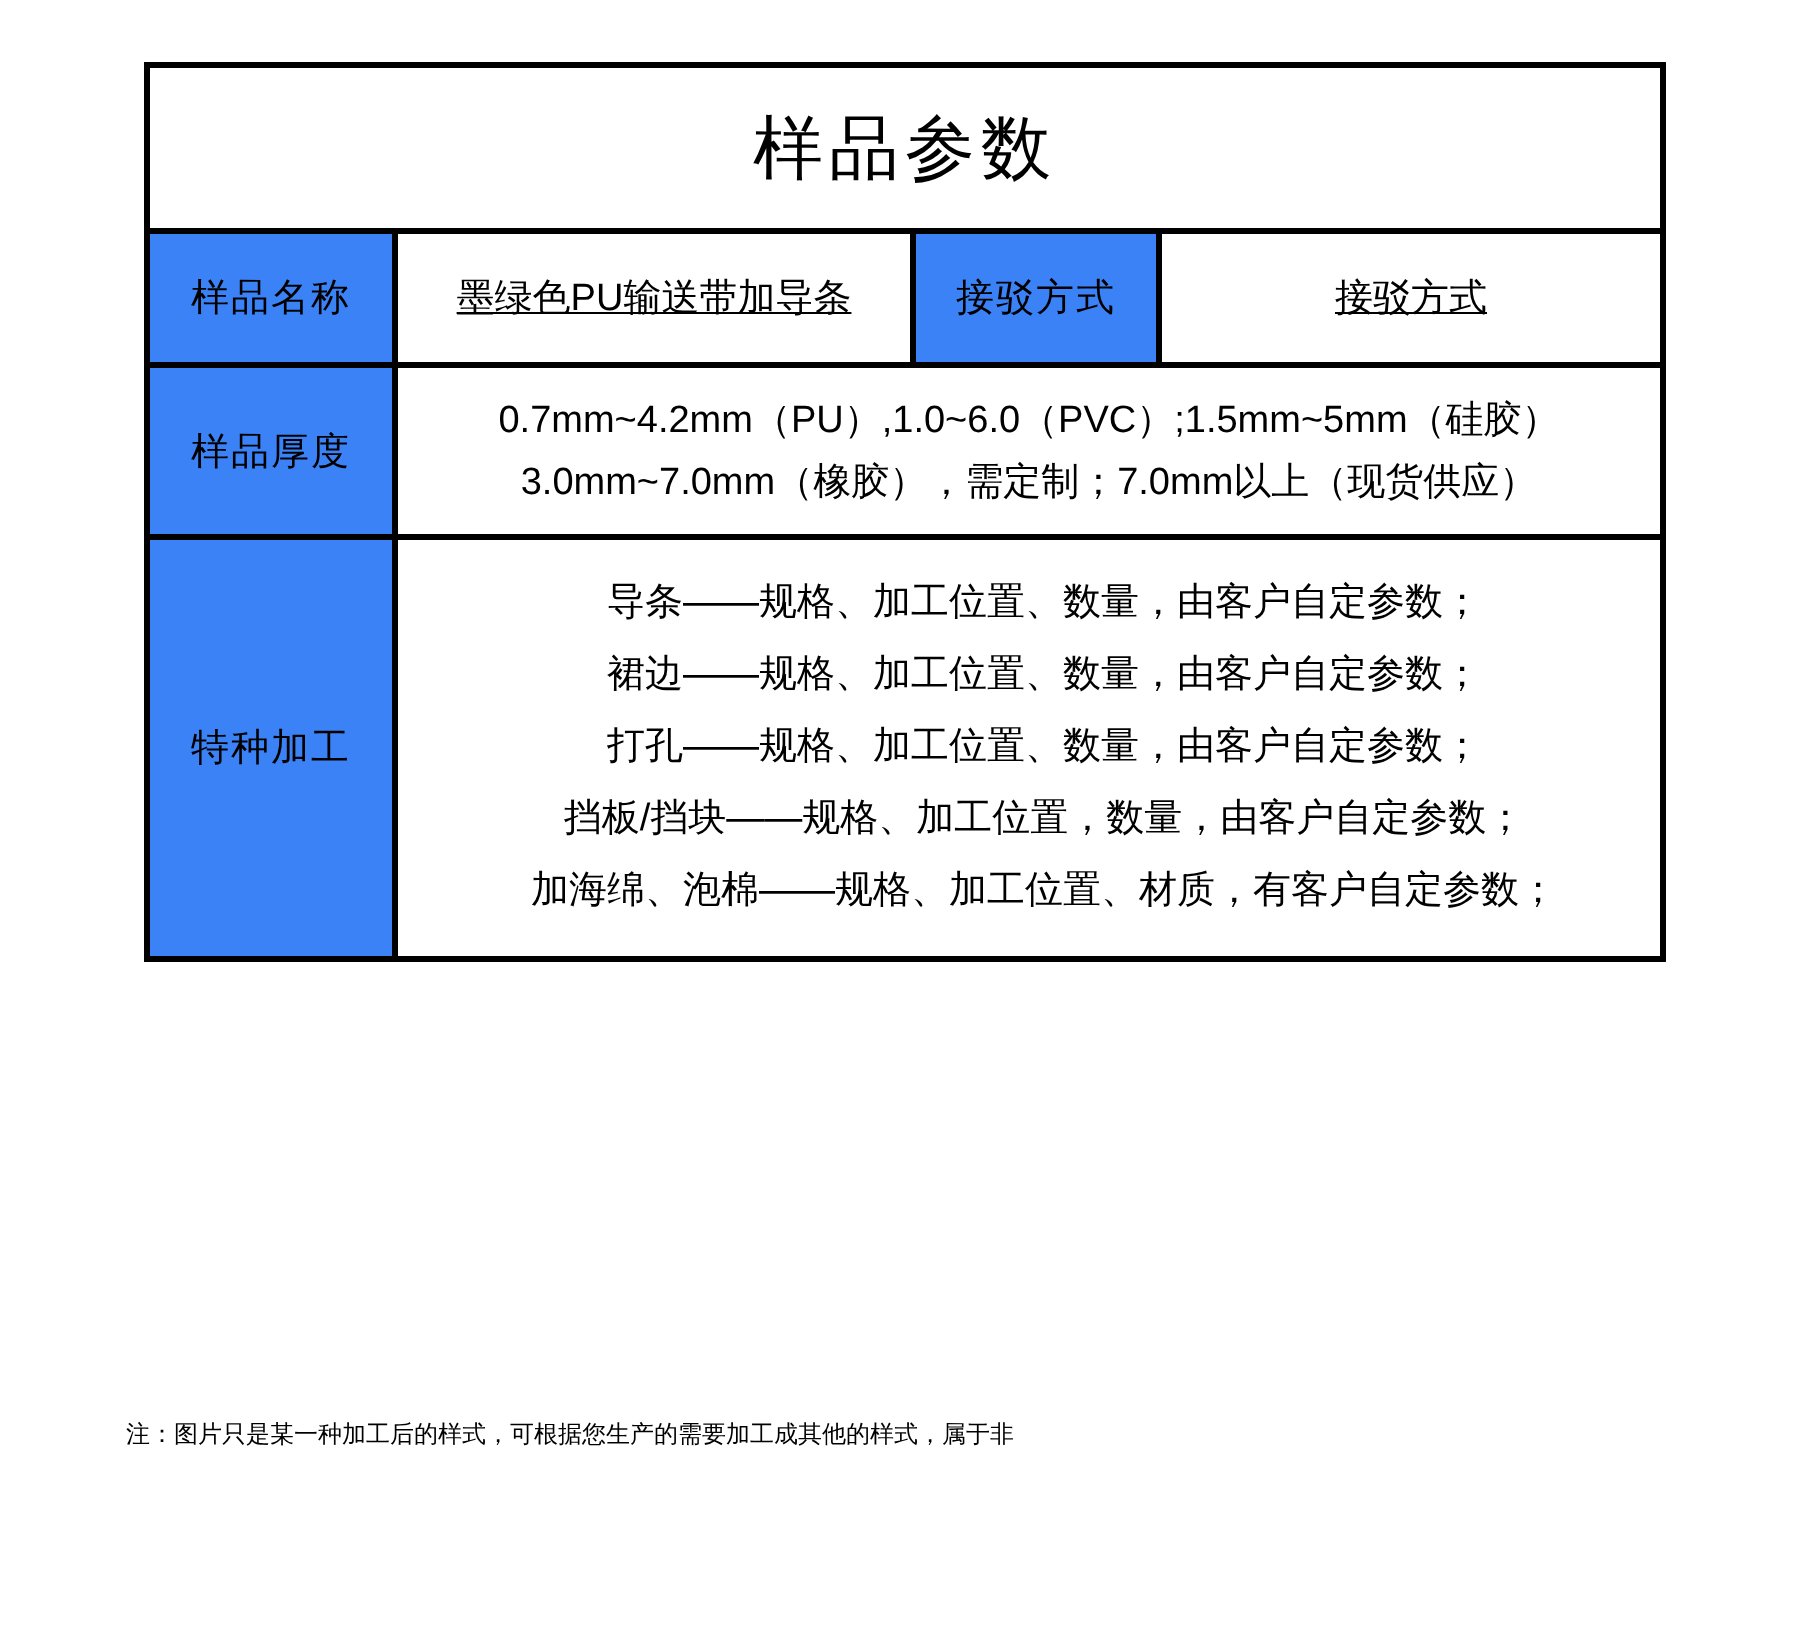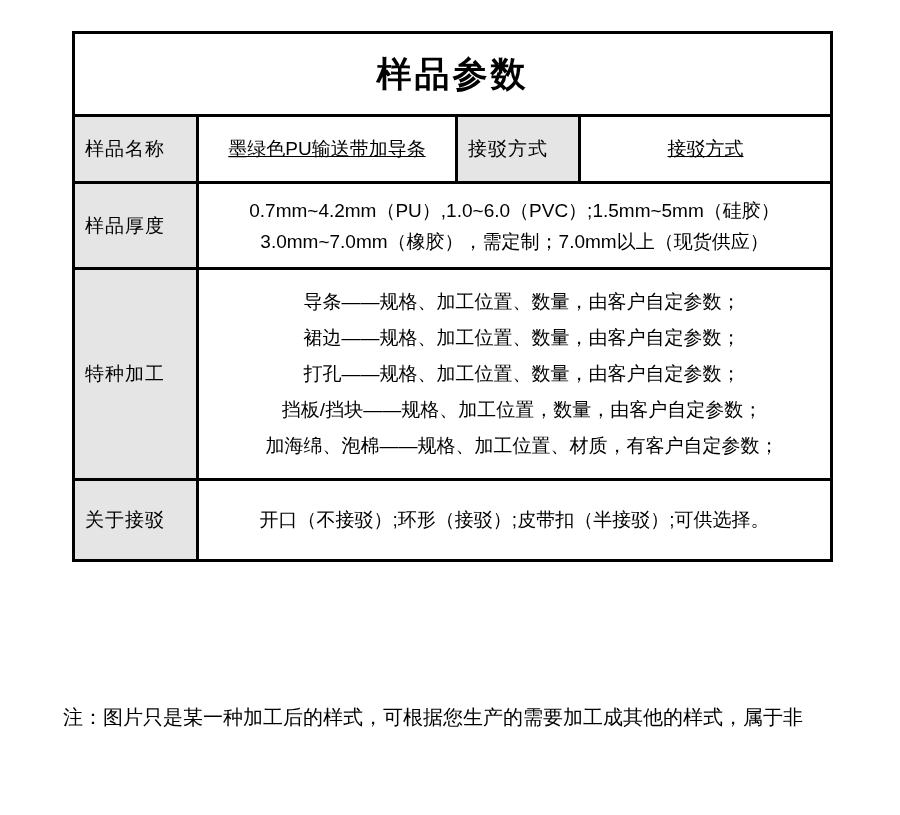--- a/index.html
+++ b/index.html
@@ -34,26 +34,26 @@
     vertical-align:middle;
     overflow:hidden;
   }
   td.title-cell{
     height:72px;
     text-align:center;
     border-bottom-width:4px;
   }
   .title-text{
     font-size:35px;
-    font-weight:700;
+    font-weight:400;
     letter-spacing:3px;
   }
   td.label-cell{
-    background:#e5e5e5;
-    text-align:left;
+    background:#3b82f6;
+    text-align:center;
     letter-spacing:1px;
   }
   td.value-center{
     text-align:center;
     text-decoration:underline;
   }
   td.value-left{
     text-align:center;
     padding-left:18px;
     padding-right:14px;
@@ -62,21 +62,21 @@
   tr.row-md td{height:75px;}
   tr.row-lg td{height:200px;}
   tr.row-end td{height:70px;}
   .multi-line{line-height:31px;}
   .special-lines{line-height:36px;margin-left:15px;}
   .note{
     position:absolute;
     left:63px;
     top:699px;
     width:790px;
-    font-size:20px;
+    font-size:12px;
     line-height:37px;
     text-align:left;
   }
 </style>
 </head>
 <body>
 
 <div class="page">
 
   <table class="spec-table">
@@ -115,24 +115,20 @@
       <td class="label-cell">特种加工</td>
       <td class="value-left" colspan="3">
         <div class="special-lines">导条——规格、加工位置、数量，由客户自定参数；</div>
         <div class="special-lines">裙边——规格、加工位置、数量，由客户自定参数；</div>
         <div class="special-lines">打孔——规格、加工位置、数量，由客户自定参数；</div>
         <div class="special-lines">挡板/挡块——规格、加工位置，数量，由客户自定参数；</div>
         <div class="special-lines">加海绵、泡棉——规格、加工位置、材质，有客户自定参数；</div>
       </td>
     </tr>
 
-    <tr class="row-end">
-      <td class="label-cell">关于接驳</td>
-      <td class="value-left" colspan="3">开口（不接驳）;环形（接驳）;皮带扣（半接驳）;可供选择。</td>
-    </tr>
 
   </tbody>
     </table>
 
   <div class="note">
     <div>注：图片只是某一种加工后的样式，可根据您生产的需要加工成其他的样式，属于非</div>
   </div>
 
 </div>
 

